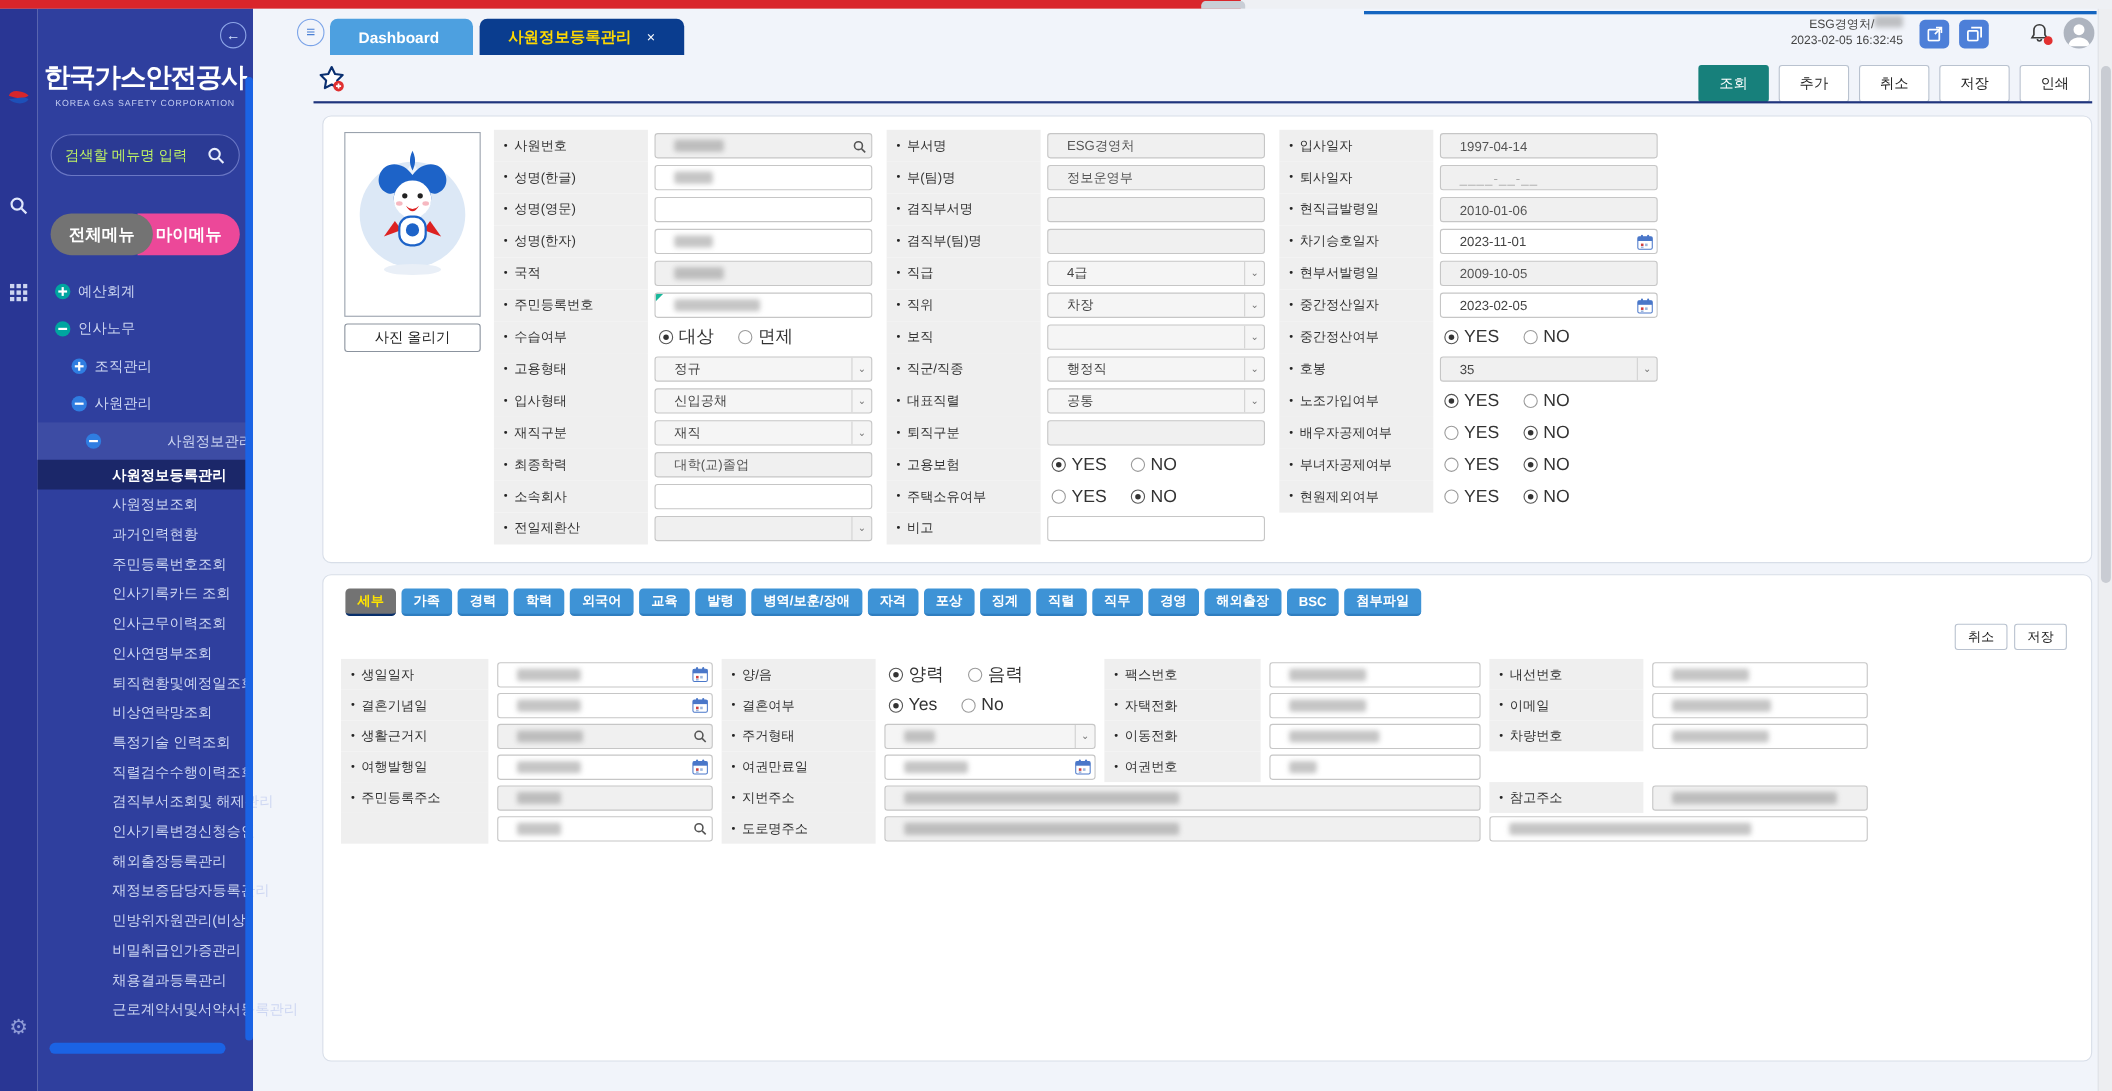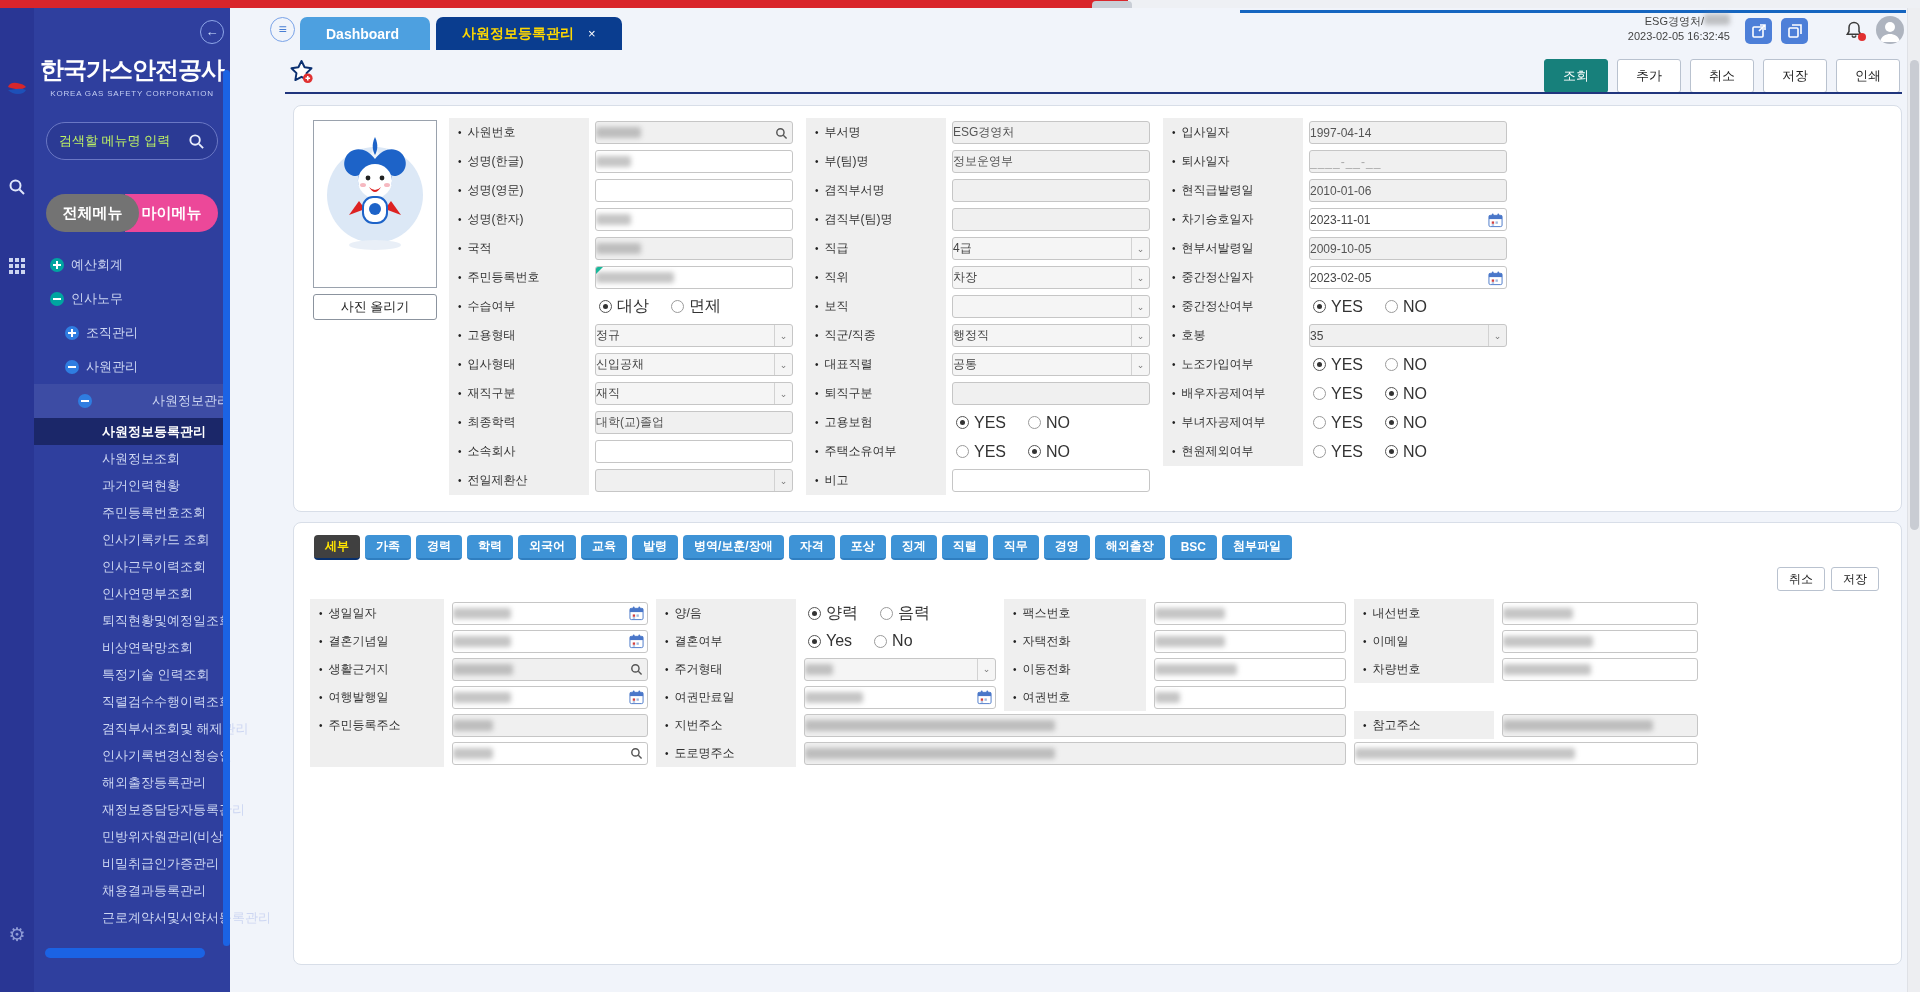--- a/index.html
+++ b/index.html
@@ -63,39 +63,39 @@
   .panel2{top:514px;height:443px;padding:12px 16px}
   .photo-col{position:absolute;left:19px;top:14px;width:124px}
   .photo-box{width:124px;height:168px;border:1px solid #9aa2ad;background:#fff;display:flex;align-items:center;justify-content:center}
   .photo-btn{margin-top:6px;width:124px;height:26px;border:1px solid #8b939e;border-radius:3px;background:#fff;font-size:13px;color:#222;display:flex;align-items:center;justify-content:center;cursor:pointer}
   .formarea{position:absolute;left:155px;top:12px;display:flex;gap:13px}
   .fcol{display:grid;grid-template-columns:140px 198px;grid-auto-rows:29px;column-gap:6px;align-content:start}
   .lcell{background:#efefef;display:flex;align-items:center;font-size:12px;color:#333;padding-left:9px;white-space:nowrap}
   .lcell::before{content:"•";font-size:10px;margin-right:6px;color:#222}
   .lcell.blank::before{content:""}
   .fcell{display:flex;align-items:center}
-  .fbox{position:relative;width:100%;height:23px;border:1px solid #c6c6c6;border-radius:3px;background:#fff;display:flex;align-items:center;padding:0 0;font-size:12px;color:#444;overflow:hidden}
+  .fbox{position:relative;width:100%;height:23px;border:1px solid #c6c6c6;border-radius:3px;background:#fff;display:flex;align-items:center;padding:0 17px;font-size:12px;color:#444;overflow:hidden}
   .fbox.readonly{background:#f0f0f0;color:#555}
   .fbox.select{background:#f5f5f5;padding-right:22px}
   .fbox.search,.fbox.date{padding-right:22px}
   .fbox.gray{background:#f0f0f0}
   .fbox.muted .fval{color:#a9a9a9;letter-spacing:1px}
   .selarw{position:absolute;right:0;top:0;width:18px;height:100%;border-left:1px solid #d2d2d2;display:flex;align-items:center;justify-content:center;color:#777;font-size:9px}
   .ficon{position:absolute;right:3px;top:3px;width:16px;height:16px;display:flex;align-items:center;justify-content:center}
   .corner{position:absolute;left:0;top:0;border-top:7px solid #19b89a;border-right:7px solid transparent}
   .rblob{display:inline-block;height:11px;border-radius:2px;background:#8b8b8b;filter:blur(2.5px);opacity:.5}
   .radios{display:flex;align-items:center;height:23px;font-size:16px;color:#333;padding-left:4px}
   .ropt{display:inline-flex;align-items:center;margin-right:22px;cursor:pointer}
   .rc{width:13px;height:13px;border:1px solid #9b9b9b;border-radius:50%;background:#fff;display:inline-block;position:relative;margin-right:5px;flex:none}
   .rc.on{border-color:#555}
   .rc.on::after{content:"";position:absolute;inset:3px;background:#333;border-radius:50%}
   
   .dtabs{display:flex;gap:5px;margin-left:4px}
   .dtab{height:25px;border-radius:4px;background:#3e93d6;border-bottom:2px solid #2f7ec0;color:#fff;font-size:12px;font-weight:bold;display:flex;align-items:center;padding:0 11px;cursor:pointer}
-  .dtab.act{background:#404040;border-bottom-color:#082f6b;color:#ffe400}
+  .dtab.act{background:#737373;border-bottom-color:#082f6b;color:#ffe400}
   .lbtns{position:absolute;right:22px;top:44px;display:flex;gap:6px}
   .lbtn{width:48px;height:24px;border:1px solid #b9c2cf;border-radius:3px;background:#fff;font-size:12px;color:#222;display:flex;align-items:center;justify-content:center;cursor:pointer}
   .lgrid{position:absolute;left:16px;top:76px;display:grid;grid-template-columns:134px 196px 140px 192px 142px 192px 140px 196px;grid-auto-rows:28px;column-gap:8px}
   .ecell{background:transparent}
   
   .mscroll{position:absolute;right:0;top:8px;width:13px;height:984px;background:#edeef1;border-left:1px solid #dfe1e6}
   .mscroll .thumb{position:absolute;left:2px;top:52px;width:9px;height:470px;background:#c9ccd3;border-radius:5px}
 </style>
 </head>
 <body>

